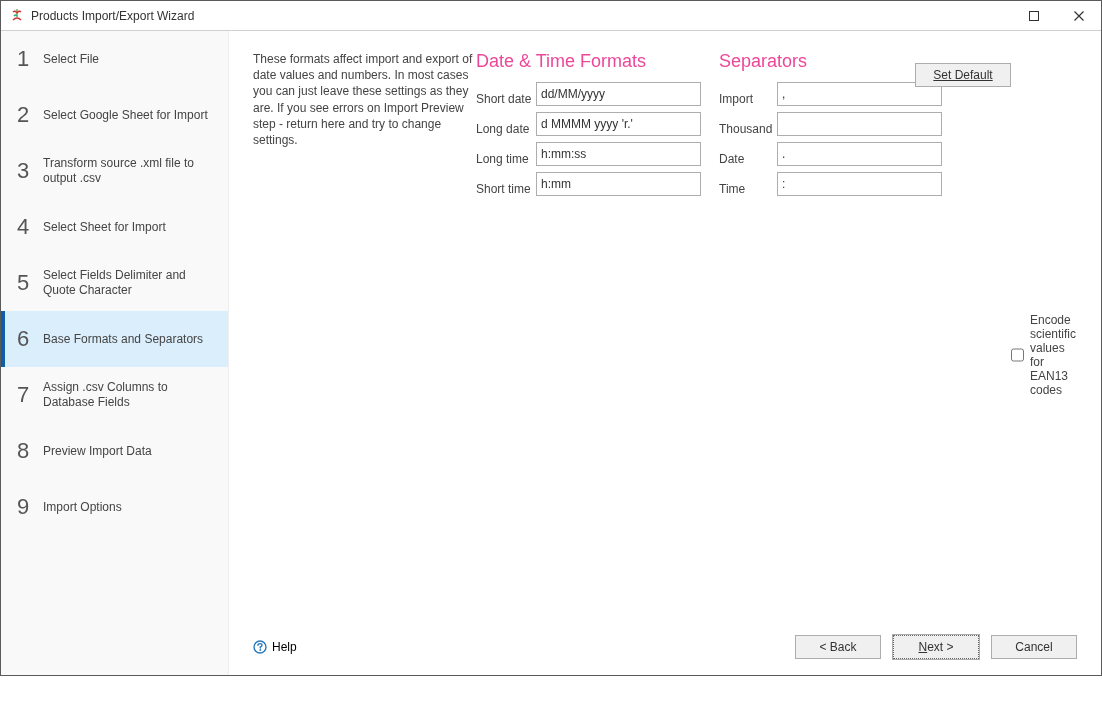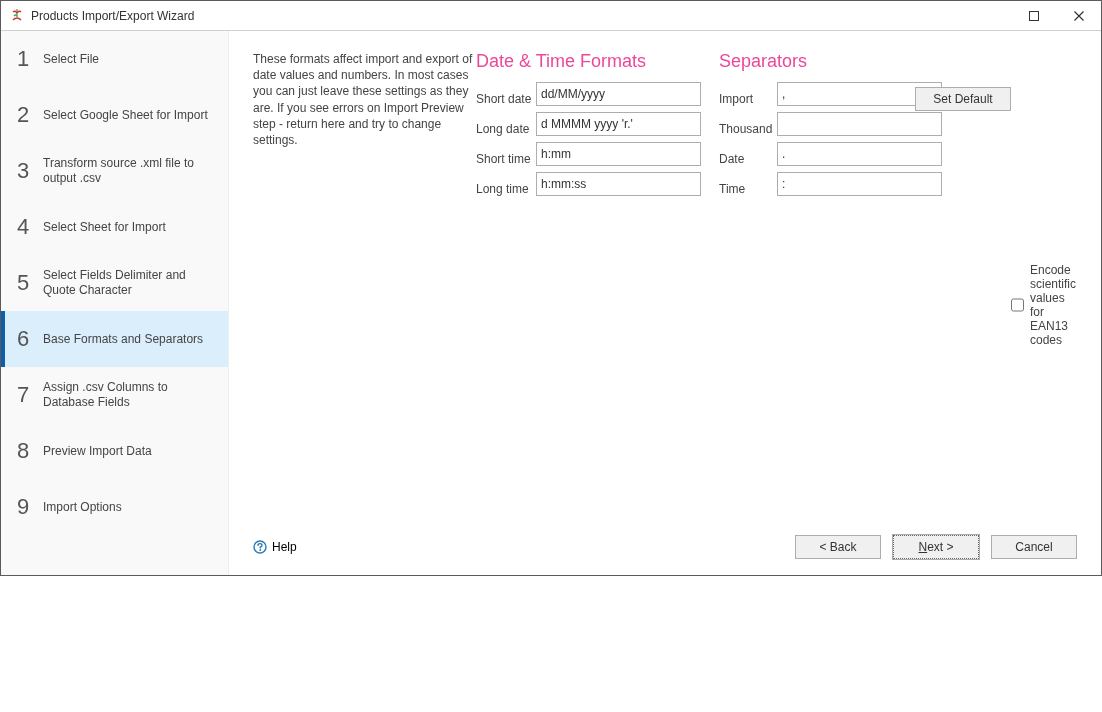--- a/index.html
+++ b/index.html
@@ -1,18 +1,18 @@
 <!DOCTYPE html>
 <html><head>
 <meta charset="utf-8">
 <style>
   * { box-sizing: border-box; }
   html, body { margin: 0; padding: 0; font-family: "Segoe UI", Tahoma, sans-serif; font-size: 12px; color: #333; }
   .window {
-    width: 1102px; height: 576px; border: 1px solid #5a5a5a; background: #fff;
+    width: 1102px; height: 676px; border: 1px solid #5a5a5a; background: #fff;
     display: flex; flex-direction: column; position: relative;
   }
   .titlebar {
     height: 30px; border-bottom: 1px solid #d0d0d0; display: flex; align-items: center;
     padding: 0 0 0 8px; background: #fff;
   }
   .titlebar .app-icon { width: 16px; height: 16px; margin-right: 6px; flex-shrink: 0; }
   .titlebar .title { font-size: 12px; color: #333; flex: 1; }
   .titlebar .winbtns { display: flex; height: 100%; }
   .titlebar .winbtn { width: 45px; display: flex; align-items: center; justify-content: center; cursor: pointer; }
@@ -53,21 +53,21 @@
   .section-sep .lbl { width: 58px; font-size: 12px; color: #444; flex-shrink: 0; }
   .txt {
     flex: 1; height: 20px; border: 1px solid #adadad; background: #fff; padding: 11px 4px;
     font-size: 12px; color: #333; font-family: inherit;
   }
   .btn {
     height: 24px; padding: 0 14px; border: 1px solid #adadad; background: #f0f0f0;
     font-size: 12px; color: #333; cursor: pointer; font-family: inherit;
   }
   .btn.default-next { border: 1px dotted #666; outline: 1px solid #adadad; outline-offset: 0; }
-  .set-default-row { display: flex; justify-content: flex-end; margin-top: 36px; }
+  .set-default-row { display: flex; justify-content: flex-end; margin-top: 12px; text-decoration: underline; }
   .set-default-row .btn { width: 96px; }
   hr.sep-line { border: none; border-top: 1px solid #e0e0e0; margin: 12px 0 10px 0; }
   .checkbox-row { display: flex; align-items: center; gap: 6px; font-size: 12px; color: #444; }
   .checkbox-row input[type=checkbox] { width: 14px; height: 14px; margin: 0; }
   .footer {
     position: absolute; left: 24px; right: 24px; bottom: 16px;
     display: flex; align-items: center; justify-content: space-between;
   }
   .help { display: flex; align-items: center; gap: 5px; color: #000000; cursor: pointer; font-size: 12px; }
   .help .help-icon { width: 14px; height: 14px; }
@@ -156,26 +156,26 @@
 
           <div class="form-row">
             <span class="lbl">Short date</span>
             <input class="txt" type="text" value="dd/MM/yyyy" style="">
           </div>
           <div class="form-row">
             <span class="lbl">Long date</span>
             <input class="txt" type="text" value="d MMMM yyyy 'r.'" style="">
           </div>
           <div class="form-row">
+            <span class="lbl">Long time</span>
+            <input class="txt" type="text" value="h:mm:ss" style="">
+          </div>
+          <div class="form-row">
             <span class="lbl">Short time</span>
             <input class="txt" type="text" value="h:mm" style="">
-          </div>
-          <div class="form-row">
-            <span class="lbl">Long time</span>
-            <input class="txt" type="text" value="h:mm:ss" style="">
           </div>
         </div>
 
         <div class="section-sep">
           <div class="section-title">Separators</div>
 
           <div class="form-row">
             <span class="lbl">Import</span>
             <input class="txt" type="text" value="," style="">
           </div>

